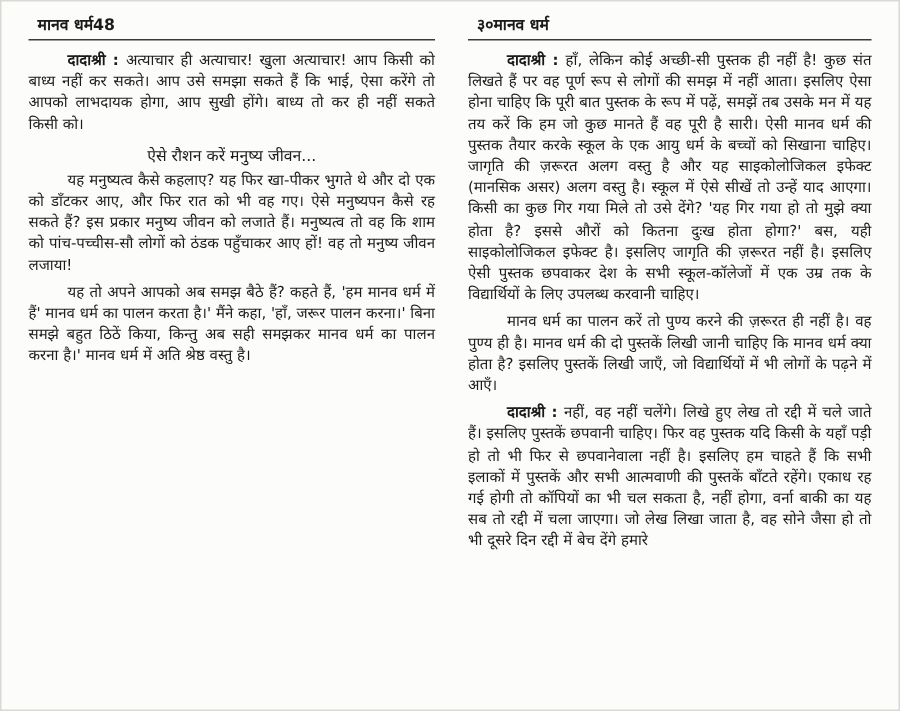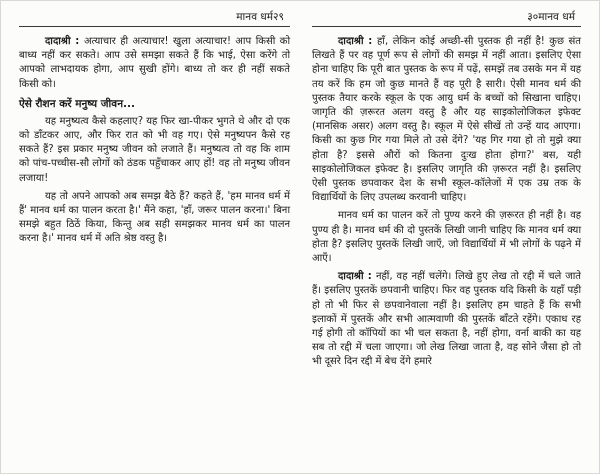--- a/index.html
+++ b/index.html
@@ -17,53 +17,54 @@
     overflow:hidden;
   }
   .page {
     width:300px; height:472px;
     padding:8px 10px 6px 18px;
     overflow:hidden;
   }
   .page.right { padding:8px 18px 0 12px; }
   .page-header {
     display:flex;
-    justify-content:flex-end;
+    justify-content:flex-start;
     align-items:flex-end;
-    font-weight:normal;
+    font-weight:bold;
     font-size:10.5px;
     padding:0 6px 3px 6px;
   }
   .rule {
     border-bottom:1px solid #3a3a3a;
     margin-bottom:7px;
   }
   .para {
     text-align:justify;
     text-indent:26px;
     font-size:10px;
     line-height:14.2px;
     margin-bottom:4px;
   }
   .heading {
-    font-weight:bold;
+    text-align:center;
+    font-weight:normal;
     font-size:10.5px;
     margin:5px 0 4px 0;
   }
   .speaker { font-weight:bold; }
 </style>
 </head>
 <body>
 
 <div class="spread">
 
   <div class="page left">
     <div class="page-header">
       <span>मानव धर्म</span>
-      <span>२९</span>
+      <span>48</span>
     </div>
     <div class="rule"></div>
     <div class="page-body" id="left-body">
         <div class="para"><span class="speaker">दादाश्री : </span>अत्याचार ही अत्याचार! खुला अत्याचार! आप किसी को बाध्य नहीं कर सकते। आप उसे समझा सकते हैं कि भाई, ऐसा करेंगे तो आपको लाभदायक होगा, आप सुखी होंगे। बाध्य तो कर ही नहीं सकते किसी को।</div>
         <div class="heading">ऐसे रौशन करें मनुष्य जीवन...</div>
         <div class="para">यह मनुष्यत्व कैसे कहलाए? यह फिर खा-पीकर भुगते थे और दो एक को डाँटकर आए, और फिर रात को भी वह गए। ऐसे मनुष्यपन कैसे रह सकते हैं? इस प्रकार मनुष्य जीवन को लजाते हैं। मनुष्यत्व तो वह कि शाम को पांच-पच्चीस-सौ लोगों को ठंडक पहुँचाकर आए हों! वह तो मनुष्य जीवन लजाया!</div>
         <div class="para">यह तो अपने आपको अब समझ बैठे हैं? कहते हैं, 'हम मानव धर्म में हैं' मानव धर्म का पालन करता है।' मैंने कहा, 'हाँ, जरूर पालन करना।' बिना समझे बहुत ठिठें किया, किन्तु अब सही समझकर मानव धर्म का पालन करना है।' मानव धर्म में अति श्रेष्ठ वस्तु है।</div>
       </div>
   </div>
 

